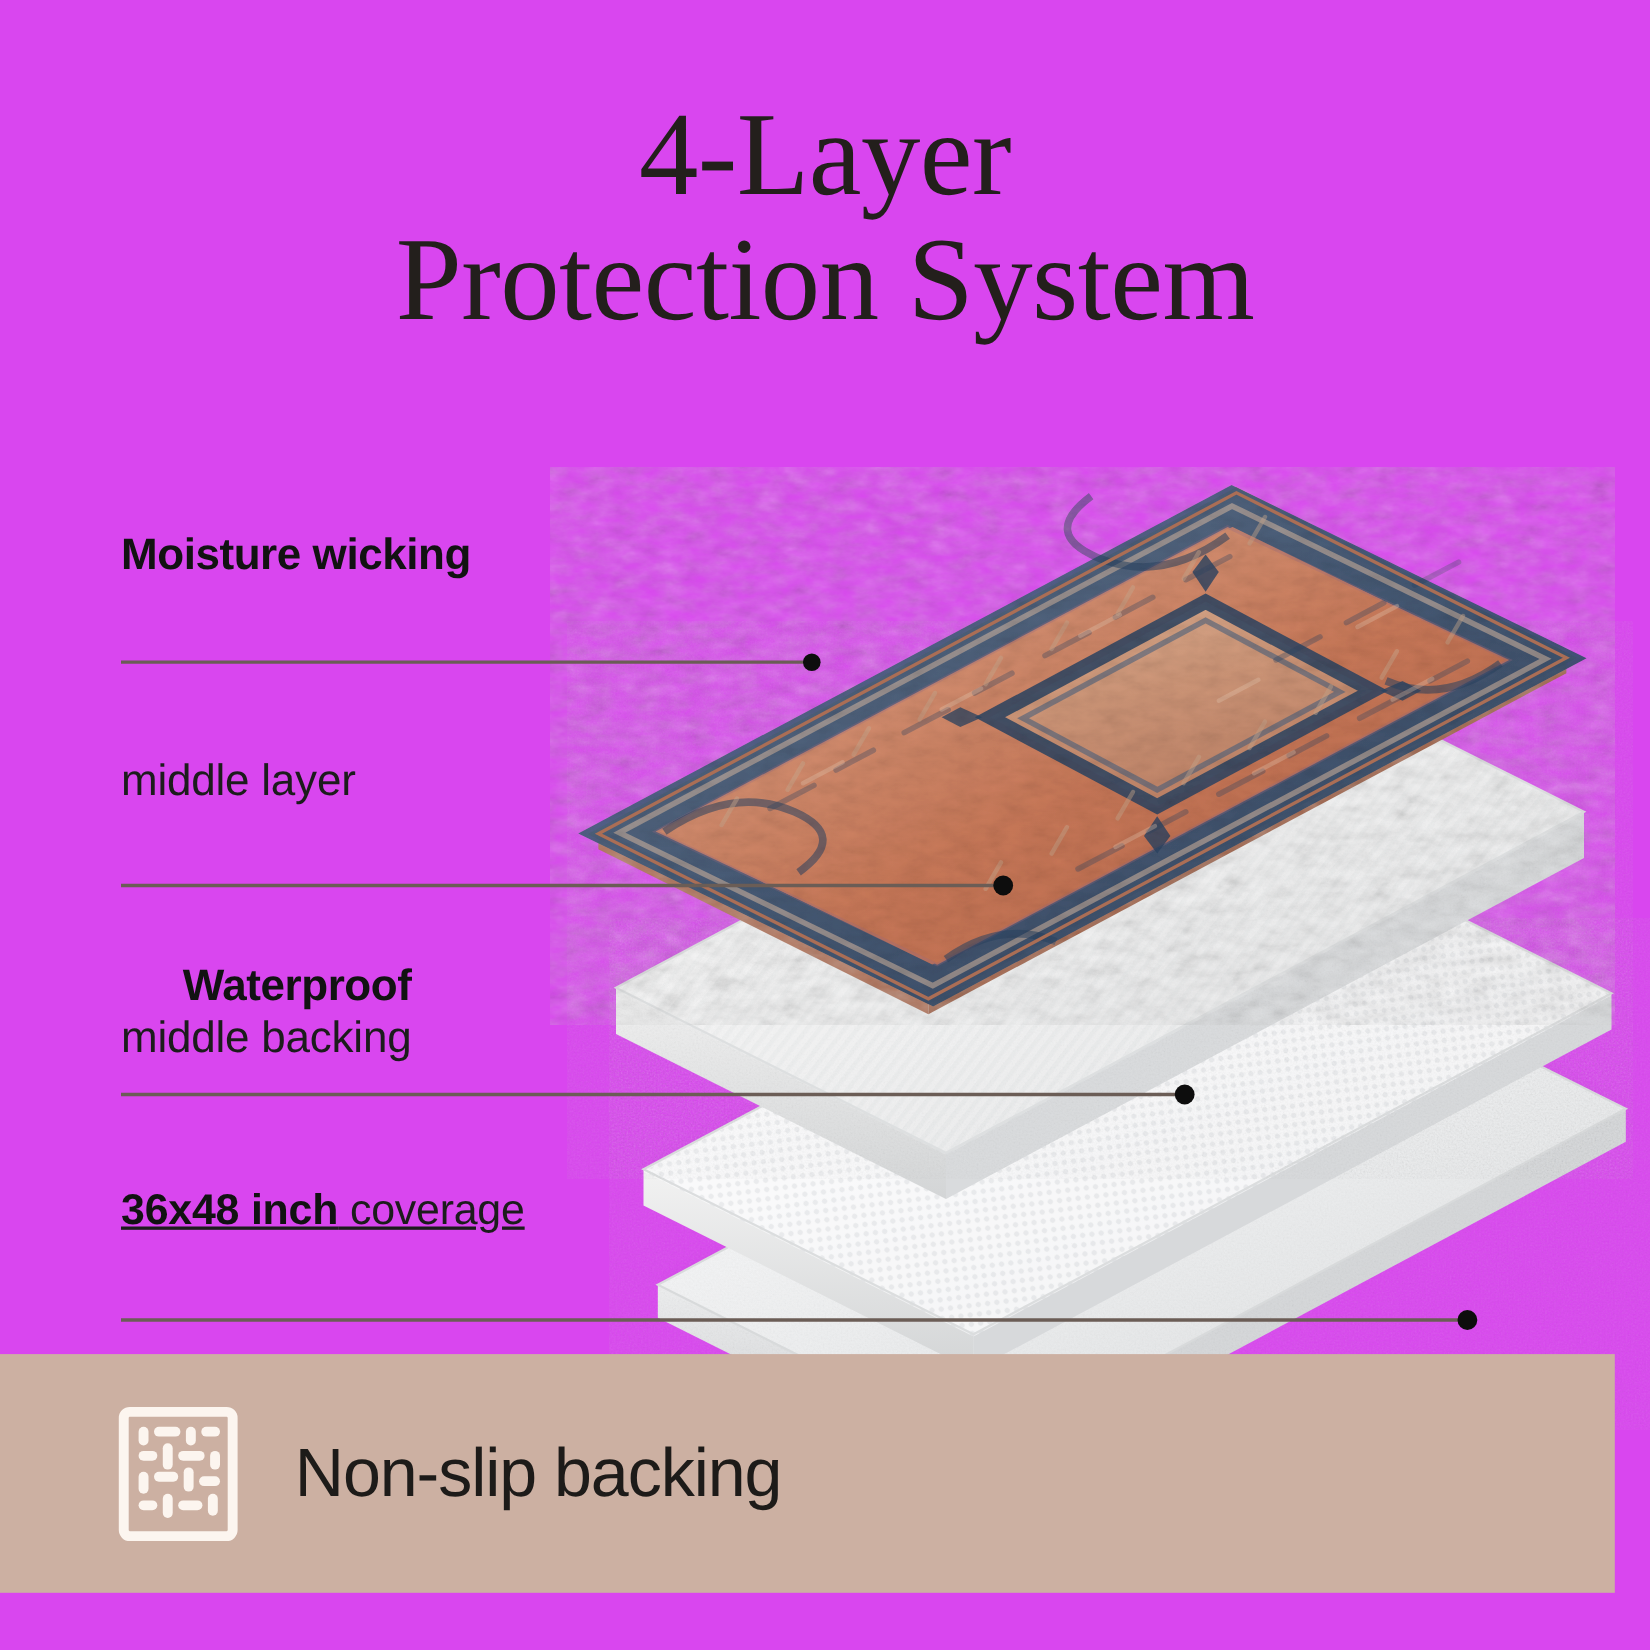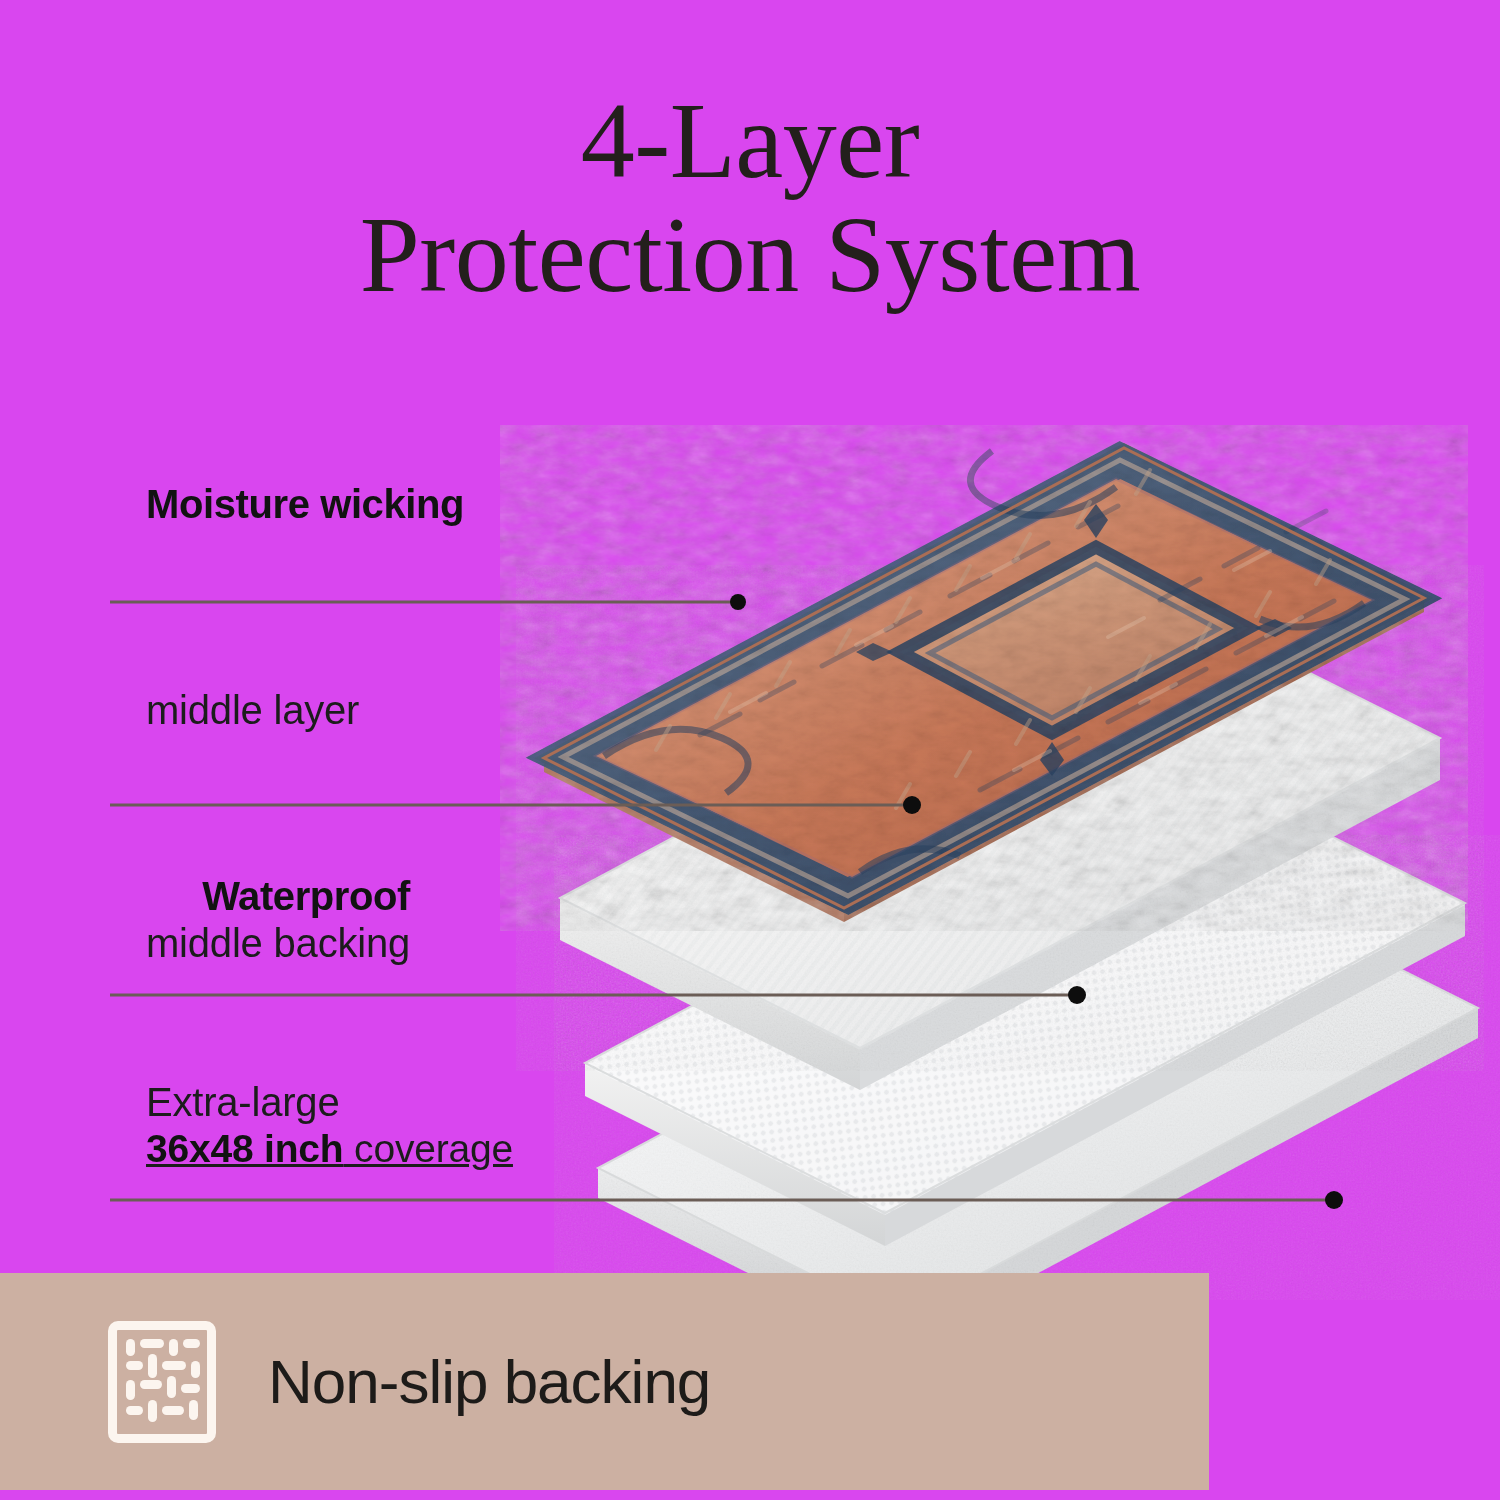--- a/index.html
+++ b/index.html
@@ -18,42 +18,42 @@
     text-align:center;
     font-family:"Liberation Serif", serif;
     color:#231F1C;
     line-height:1.06;
     letter-spacing:-0.5px;
   }
   .title-line1{display:block;font-size:108px;font-weight:400;}
   .title-line2{display:block;font-size:108px;font-weight:400;text-align:center;}
 
   
-  .label-block{position:absolute;left:110px;margin-left:36px;}
+  .label-block{position:absolute;left:110px;}
   .label-strong{
     font-size:40px;font-weight:700;color:#121212;
     letter-spacing:-0.4px;line-height:1.12;white-space:nowrap;
   }
   .label-light{
     font-size:40px;font-weight:300;color:#1c1c1c;
     letter-spacing:-0.2px;line-height:1.2;white-space:nowrap;
     font-stretch:normal;
   }
   .label-mixed{
     font-size:39px;font-weight:300;color:#1c1c1c;
     letter-spacing:-0.2px;line-height:1.2;white-space:nowrap;text-decoration:underline;
   }
   .label-mixed b{font-weight:700;color:#121212;}
 
   
   #stack{position:absolute;left:0;top:0;width:1500px;height:1300px;}
 
   
   .bottom-bar{
-    position:absolute;left:0;top:1273px;width:1209px;height:217px;
+    position:absolute;left:0;top:1231px;width:1468px;height:217px;
     background:#CCB0A2;
     display:flex;align-items:center;
   }
   .ns-icon{
     margin-left:108px;
     width:108px;height:122px;
     border:9px solid #FCF5EF;border-radius:10px;
     box-sizing:border-box;
     position:relative;
     flex:0 0 auto;
@@ -304,21 +304,20 @@
   <div class="label-block" style="top:686px;">
     <div class="label-light">middle layer</div>
   </div>
 
   <div class="label-block" style="top:874px;text-align:right;">
     <div class="label-strong">Waterproof</div>
     <div class="label-light">middle backing</div>
   </div>
 
   <div class="label-block" style="top:1078px;">
-    <div class="label-light">Extra-large</div>
     <div class="label-mixed"><b>36x48 inch</b><span> coverage</span></div>
   </div>
 
   <div class="bottom-bar">
     <div class="ns-icon">
       <svg viewBox="0 0 90 104" width="100%" height="100%" style="display:block">
         <g fill="#FCF5EF">
 
           <rect x="9" y="9" width="9" height="17" rx="4.5"></rect>
           <rect x="23" y="9" width="24" height="9" rx="4.5"></rect>

